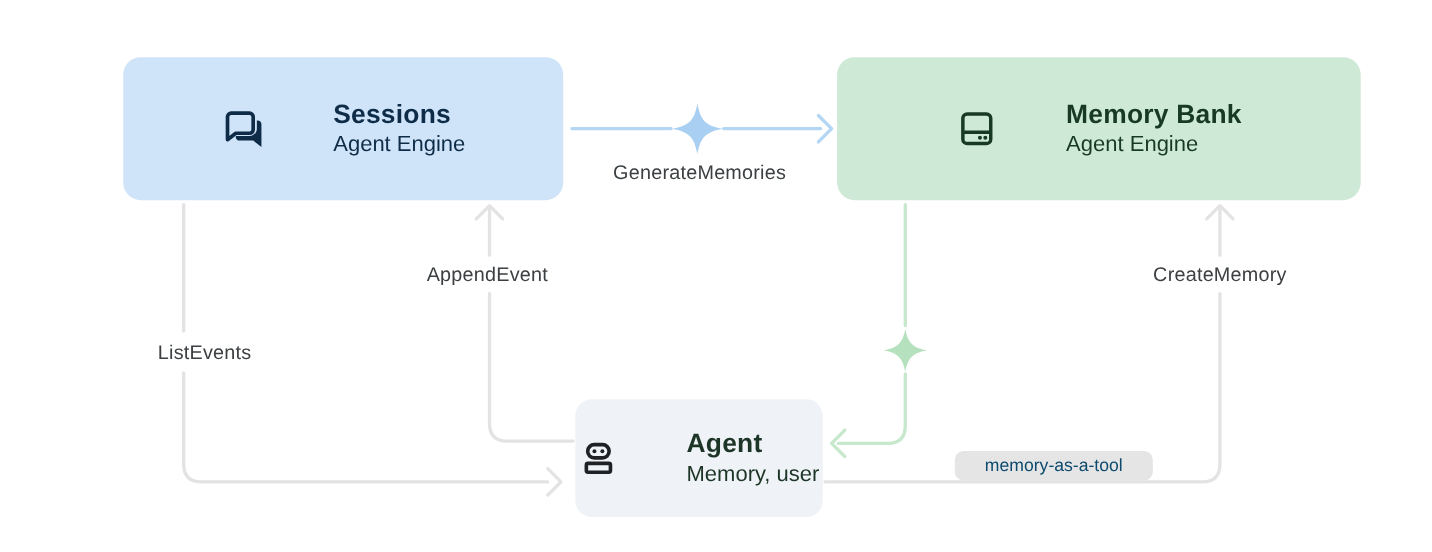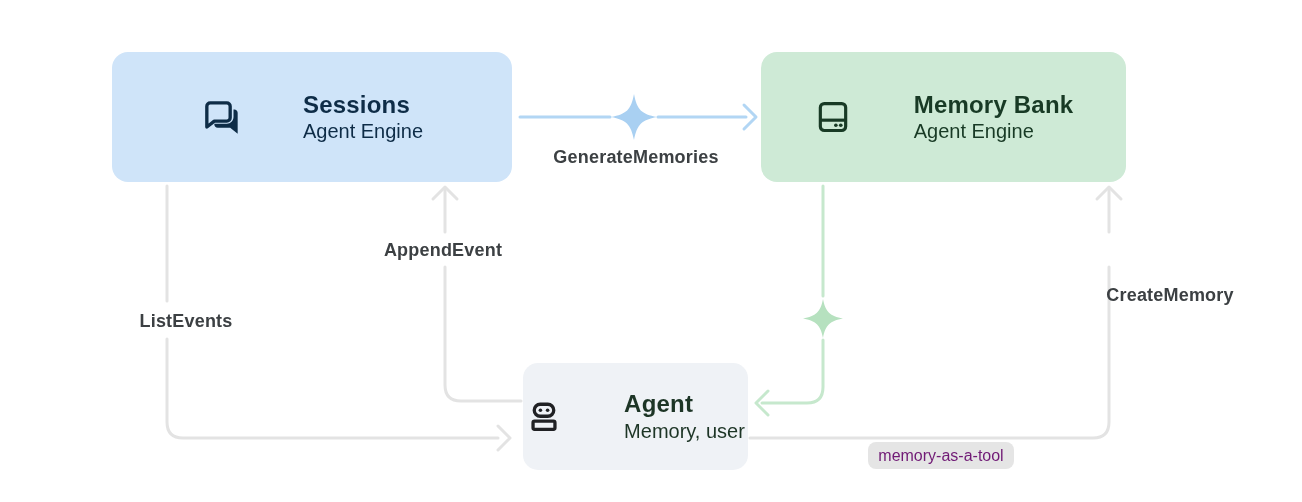--- a/index.html
+++ b/index.html
@@ -21,43 +21,43 @@
   .node .txt{display:flex;flex-direction:column;line-height:1.15;}
   .node .title{font-size:24px;font-weight:700;letter-spacing:.2px;margin-left:44px;}
   .node .subtitle{font-size:20px;font-weight:400;margin-top:2px;margin-left:44px;}
   .node .icon{display:flex;align-items:center;justify-content:center;}
 
   .node-sessions{
     left:112px;top:52px;width:400px;height:130px;
     background:#cfe4f9;border-radius:16px;color:#0e2c47;
   }
   .node-memory{
-    left:761px;top:52px;width:365px;height:130px;
+    left:761px;top:52px;width:476px;height:130px;
     background:#ceead6;border-radius:16px;color:#183a25;
   }
   .node-agent{
     left:523px;top:363px;width:225px;height:107px;
     background:#eff2f6;border-radius:15px;color:#1d3526;
   }
   .node-agent .title,.node-agent .subtitle{color:#1d3526;}
 
   .edge-label{
     position:absolute;
-    font-size:18px;font-weight:700;color:#3c4043;
+    font-size:18px;font-weight:400;color:#3c4043;
     white-space:nowrap;letter-spacing:.2px;
   }
   .centered{transform:translate(-50%,-50%);}
   .vcentered{transform:translateY(-50%);}
 
   .tool-badge{
     position:absolute;
-    left:868px;top:410px;width:146px;height:27px;
+    left:868px;top:410px;width:180px;height:27px;
     background:#e5e5e5;border-radius:8px;
     display:flex;align-items:center;justify-content:center;
-    font-size:16px;color:#701a75;font-weight:400;margin-top:32px;
+    font-size:16px;color:#0c4a6e;font-weight:400;
   }
 </style>
 </head>
 <body>
 
 <div class="canvas">
 
   <svg class="arrow-layer" viewBox="0 0 1302 502" fill="none" stroke-linecap="round" stroke-linejoin="round">
 
     <g stroke="#b2d6f4" stroke-width="3">
@@ -136,17 +136,17 @@
     </div>
   </div>
 
   <div class="edge-label centered" style="left:636px;top:157px;">GenerateMemories</div>
 
   <div class="edge-label centered" style="left:443px;top:250px;">AppendEvent</div>
 
   <div class="edge-label centered" style="left:168px;top:321px;padding-left:36px;">ListEvents</div>
 
 
-  <div class="edge-label centered" style="left:1170px;top:250px;margin-top:45px;">CreateMemory</div>
+  <div class="edge-label centered" style="left:1109px;top:250px;">CreateMemory</div>
 
   <div class="tool-badge">memory-as-a-tool</div>
 
 </div>
 
 </body></html>

